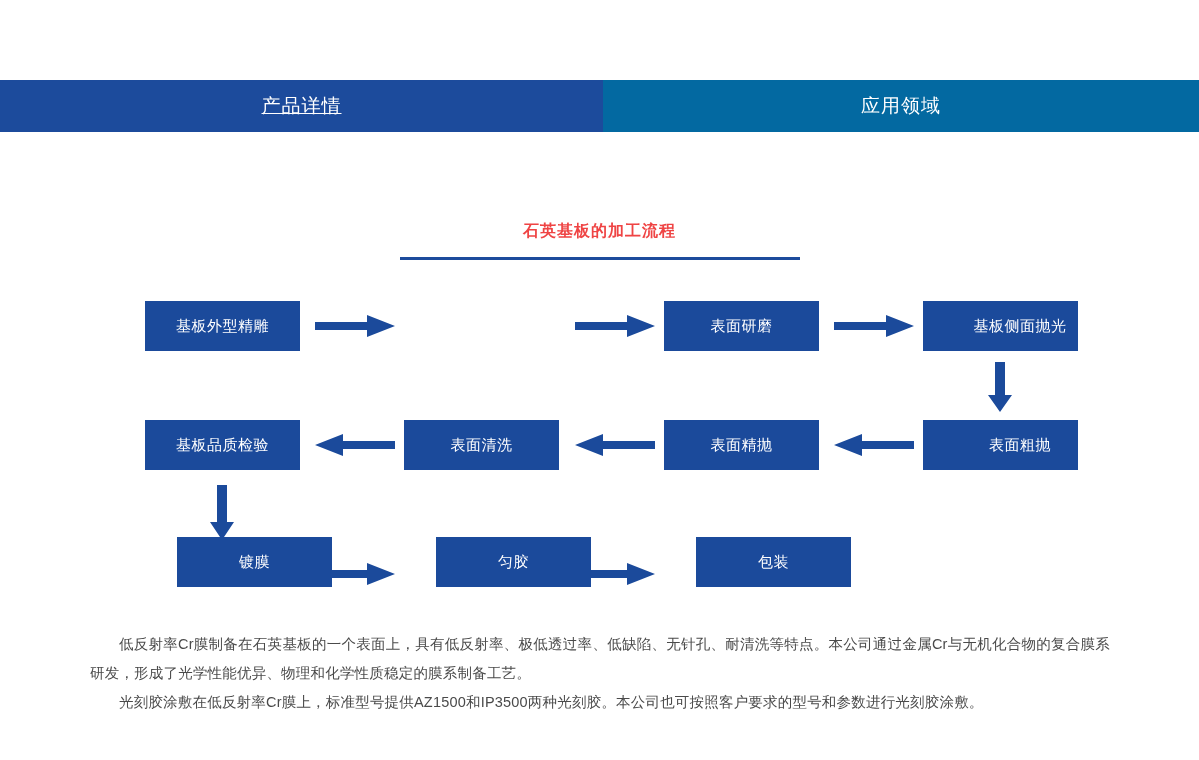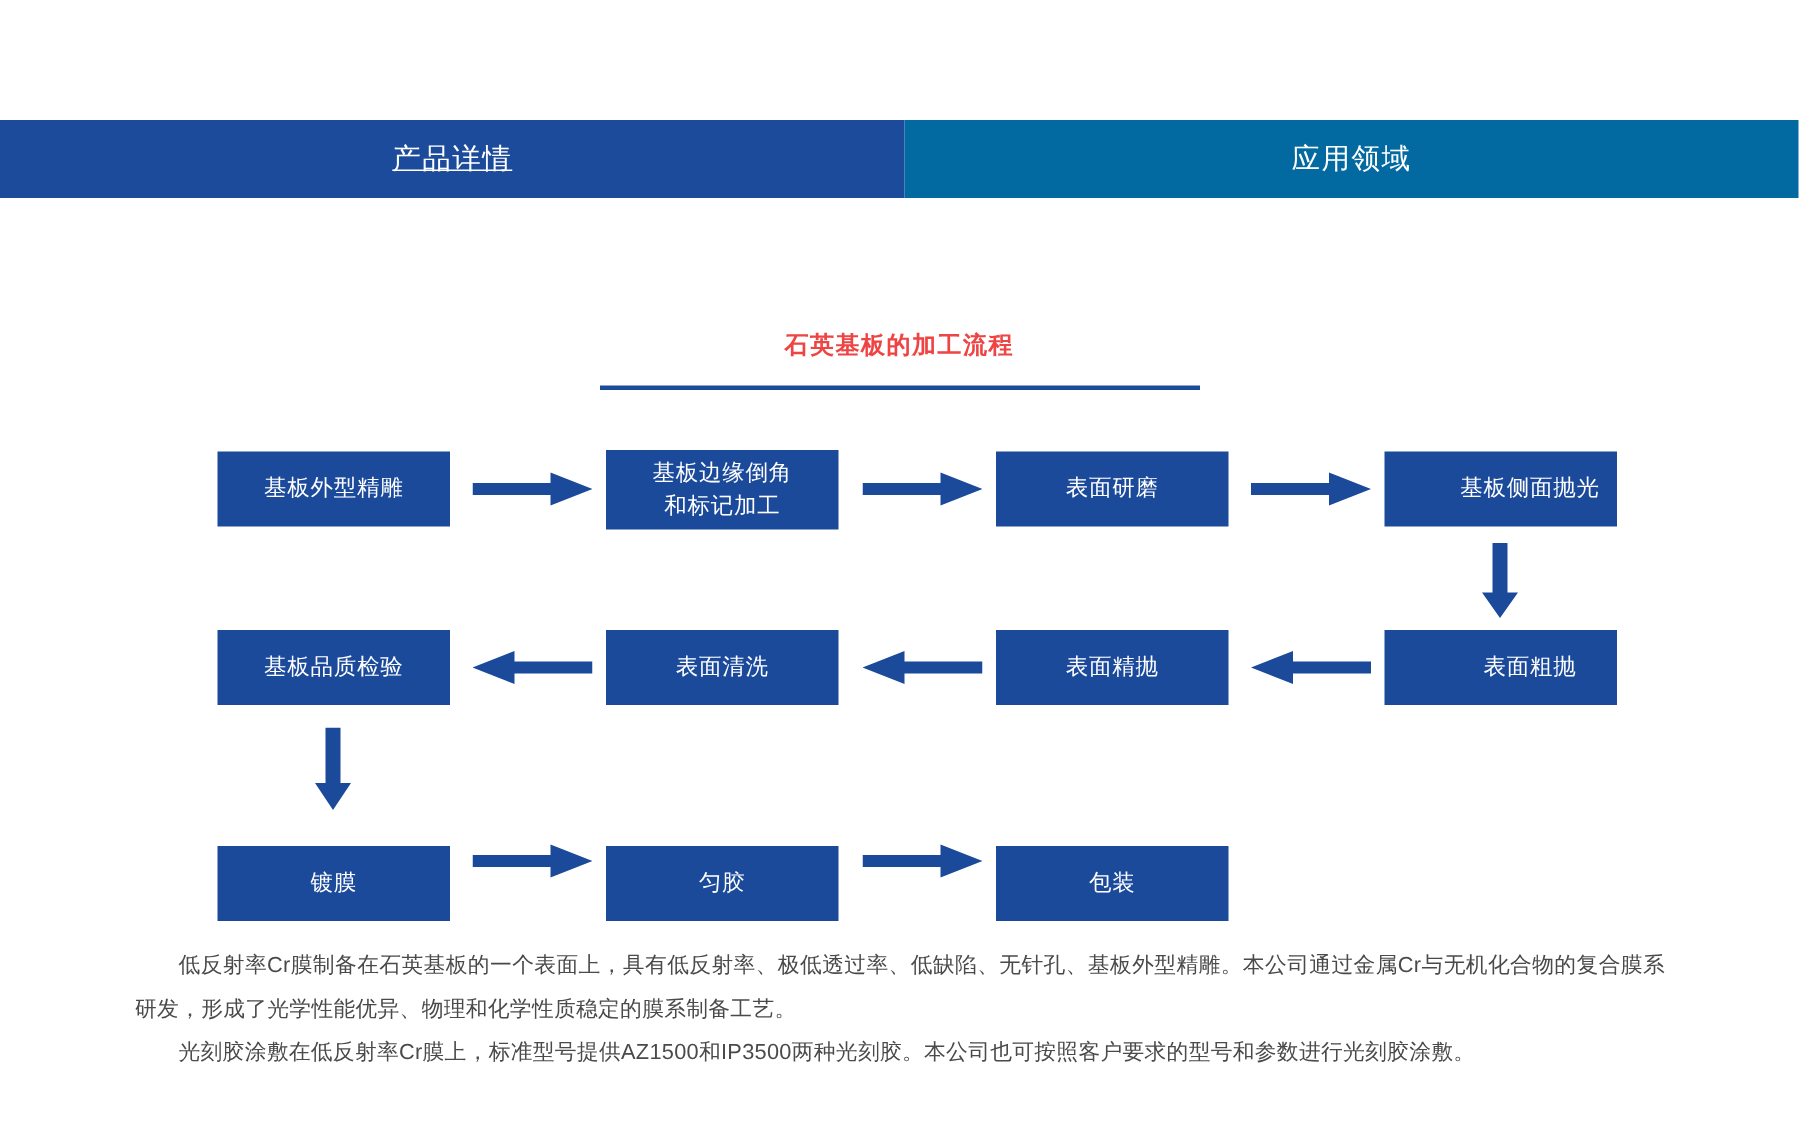--- a/index.html
+++ b/index.html
@@ -92,21 +92,21 @@
     text-align: center;
     line-height: 22px;
     letter-spacing: 0.5px;
     box-sizing: border-box;
     cursor: default;
   }
 
   
   .r1 { top: 301px; height: 50px; }
   .r2 { top: 420px; height: 50px; }
-  .r3 { top: 564px; height: 50px; }
+  .r3 { top: 537px; height: 50px; margin-left: 32px; }
 
   .c1 { left: 145px; width: 155px; }
   .c2 { left: 404px; width: 155px; }
   .c3 { left: 664px; width: 155px; }
   .c4 { left: 923px; width: 155px; padding-left: 39px; }
 
   
   .node.two-line { top: 300px; height: 53px; }
 
   
@@ -153,26 +153,20 @@
 <div class="flow">
 
   <div class="node r1 c1">基板外型精雕</div>
 
   <div class="arrow-h" style="left:315px; top:313px; width:80px;">
     <svg width="80" height="26" viewBox="0 0 80 26">
       <polygon points="0,9 52,9 52,2 80,13 52,24 52,17 0,17" fill="#1b4a9b"></polygon>
     </svg>
   </div>
 
-  <div class="node two-line c2">
-    <span style="display:block;">
-      <span style="display:block;">基板边缘倒角</span>
-      <span style="display:block;">和标记加工</span>
-    </span>
-  </div>
 
   <div class="arrow-h" style="left:575px; top:313px; width:80px;">
     <svg width="80" height="26" viewBox="0 0 80 26">
       <polygon points="0,9 52,9 52,2 80,13 52,24 52,17 0,17" fill="#1b4a9b"></polygon>
     </svg>
   </div>
 
   <div class="node r1 c3">表面研磨</div>
 
   <div class="arrow-h" style="left:834px; top:313px; width:80px;">
@@ -235,15 +229,15 @@
     <svg width="80" height="26" viewBox="0 0 80 26">
       <polygon points="0,9 52,9 52,2 80,13 52,24 52,17 0,17" fill="#1b4a9b"></polygon>
     </svg>
   </div>
 
   <div class="node r3 c3">包装</div>
 
 </div>
 
 <div class="body-text">
-  <p>低反射率Cr膜制备在石英基板的一个表面上，具有低反射率、极低透过率、低缺陷、无针孔、基板外型精雕。本公司通过金属Cr与无机化合物的复合膜系研发，形成了光学性能优异、物理和化学性质稳定的膜系制备工艺。</p>
+  <p>低反射率Cr膜制备在石英基板的一个表面上，具有低反射率、极低透过率、低缺陷、无针孔、耐清洗等特点。本公司通过金属Cr与无机化合物的复合膜系研发，形成了光学性能优异、物理和化学性质稳定的膜系制备工艺。</p>
   <p>光刻胶涂敷在低反射率Cr膜上，标准型号提供AZ1500和IP3500两种光刻胶。本公司也可按照客户要求的型号和参数进行光刻胶涂敷。</p>
 </div>
 
 </body></html>

